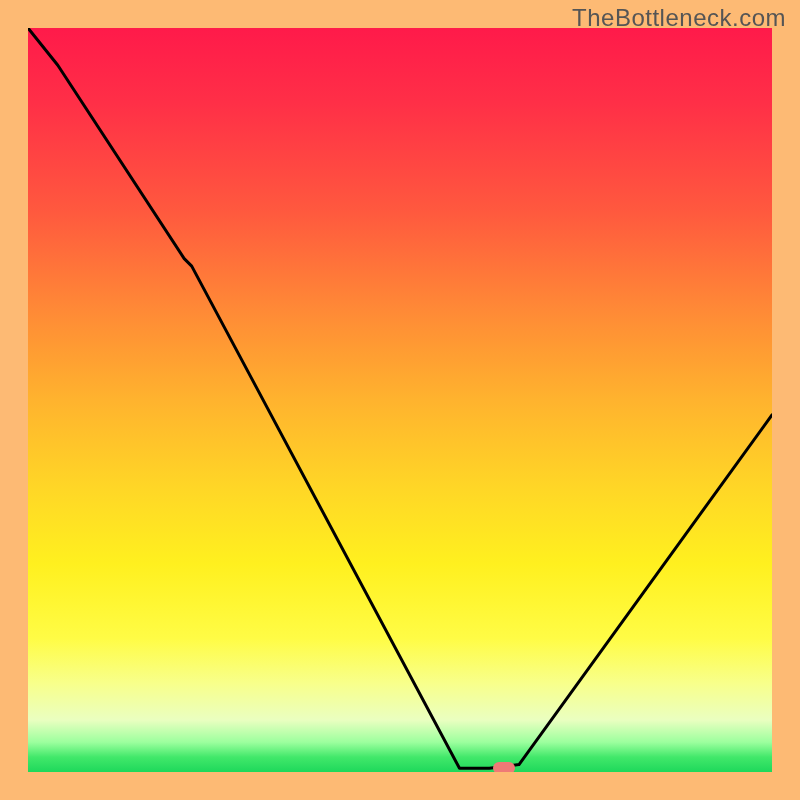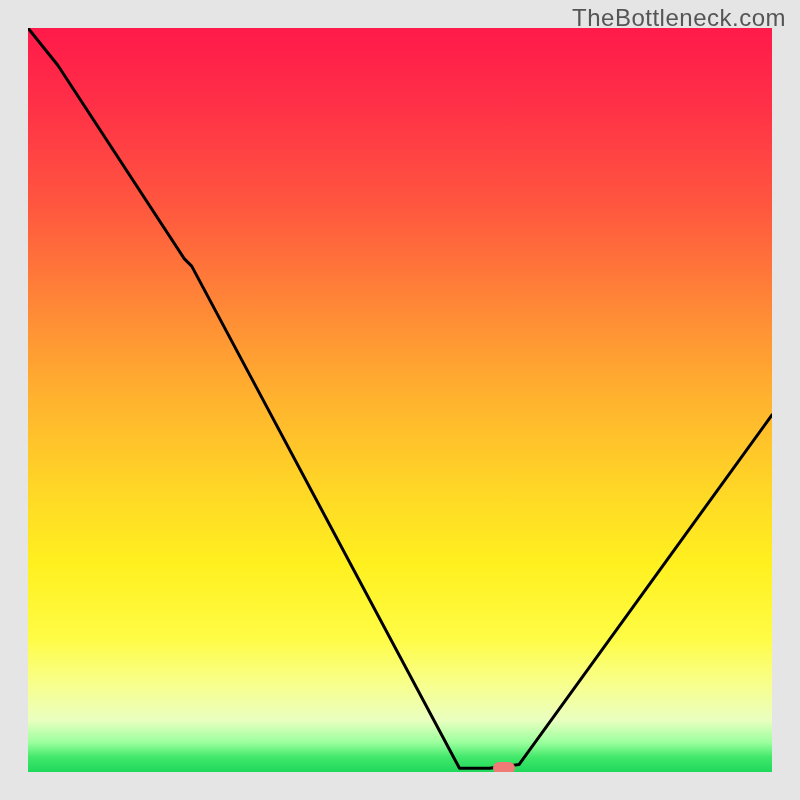--- a/index.html
+++ b/index.html
@@ -8,21 +8,21 @@
     width: 800px;
     height: 800px;
     background: #000;
     overflow: hidden;
     font-family: Arial, sans-serif;
   }
   .frame {
     position: relative;
     width: 800px;
     height: 800px;
-    background: #e5e5e5;
+    background: #fdba74;
   }
   .watermark {
     position: absolute;
     top: 4px;
     right: 14px;
     color: #555;
     font-size: 24px;
     font-weight: 500;
     letter-spacing: 0.5px;
     z-index: 10;

